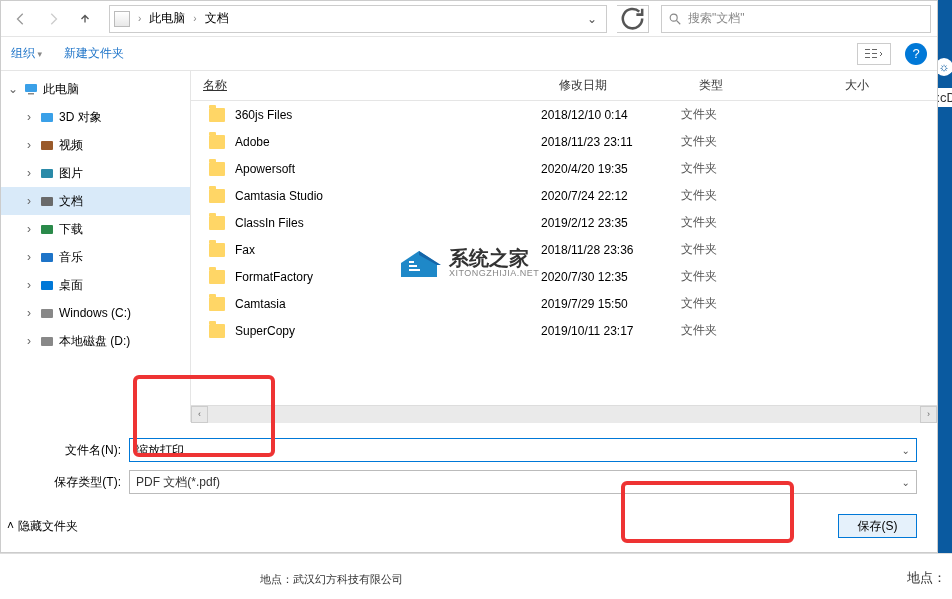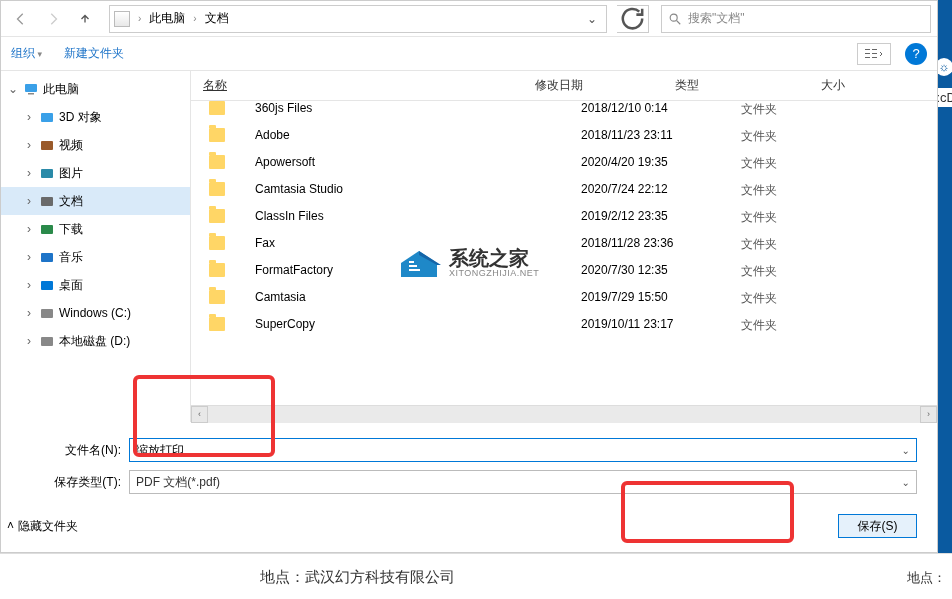--- a/index.html
+++ b/index.html
@@ -34,25 +34,25 @@
 .tree-item { height: 28px; display: flex; align-items: center; padding-left: 6px; gap: 4px; cursor: pointer; }
 .tree-item.level1 { padding-left: 22px; }
 .tree-item.sel { background: #d9eaf9; }
 .tree-caret { width: 12px; height: 12px; display: inline-flex; align-items: center; justify-content: center; color: #666; }
 .tree-icon { width: 16px; height: 16px; display: inline-flex; align-items: center; justify-content: center; }
 .tree-label { white-space: nowrap; }
 
 .listpane { flex: 1; display: flex; flex-direction: column; min-width: 0; }
 .cols { height: 30px; display: flex; align-items: center; border-bottom: 1px solid #e5e5e5; padding-left: 12px; color: #333; }
 .col-name { width: 332px; text-decoration: underline; }
-.col-date { width: 140px; }
+.col-date { width: 140px; margin-left: 24px; }
 .col-type { width: 146px; }
 .col-size { flex: 1; }
 .rows { flex: 1; overflow: hidden; position: relative; }
-.row { height: 27px; display: flex; align-items: flex-start; padding-left: 18px; gap: 20px; }
+.row { height: 27px; display: flex; align-items: center; padding-left: 18px; }
 .row .ficon { width: 16px; height: 14px; background: #ffd666; border-radius: 1px; margin-right: 10px; position: relative; }
 .row .ficon::before { content: ""; position: absolute; top: -3px; left: 0; width: 7px; height: 3px; background: #ffd666; border-radius: 1px 1px 0 0; }
 .row .fname { width: 306px; }
 .row .fdate { width: 140px; color: #000000; }
 .row .ftype { width: 146px; color: #555; }
 
 .watermark { position: absolute; left: 206px; top: 146px; display: flex; align-items: center; gap: 8px; pointer-events: none; }
 .wm-logo { width: 44px; height: 32px; }
 .wm-text { line-height: 1.1; }
 .wm-text .big { font-size: 20px; font-weight: bold; color: #333; }
@@ -81,21 +81,21 @@
 .c1 { left: 133px; top: 375px; width: 142px; height: 82px; }
 .c2 { left: 621px; top: 481px; width: 173px; height: 62px; }
 
 
 .edge-strip { position: absolute; right: 0; top: 0; width: 14px; height: 553px; background: #0a5aa0; }
 .edge-icon { position: absolute; right: -1px; top: 58px; width: 18px; height: 18px; border-radius: 50%; background: #fff; color: #0a5aa0; display: flex; align-items: center; justify-content: center; font-size: 12px; }
 .edge-text { position: absolute; right: -4px; top: 88px; color: #333; background: #fff; padding: 2px 0; font-size: 13px; }
 
 
 .bg-footer { position: absolute; left: 0; bottom: 0; width: 952px; height: 46px; border-top: 1px solid #ddd; background: #fff; }
-.bg-left { position: absolute; left: 260px; bottom: 12px; font-size: 15px; color: #333; }
+.bg-left { position: absolute; left: 260px; bottom: 12px; font-size: 11px; color: #333; }
 .bg-right { position: absolute; right: 6px; bottom: 12px; font-size: 13px; color: #333; }
 .bg-divider { position: absolute; left: 247px; top: 553px; bottom: 0; width: 1px; background: #ddd; }
 </style>
 </head>
 <body>
 
 <div class="edge-strip"></div>
 <div class="edge-icon">☼</div>
 <div class="edge-text">:cD</div>
 

